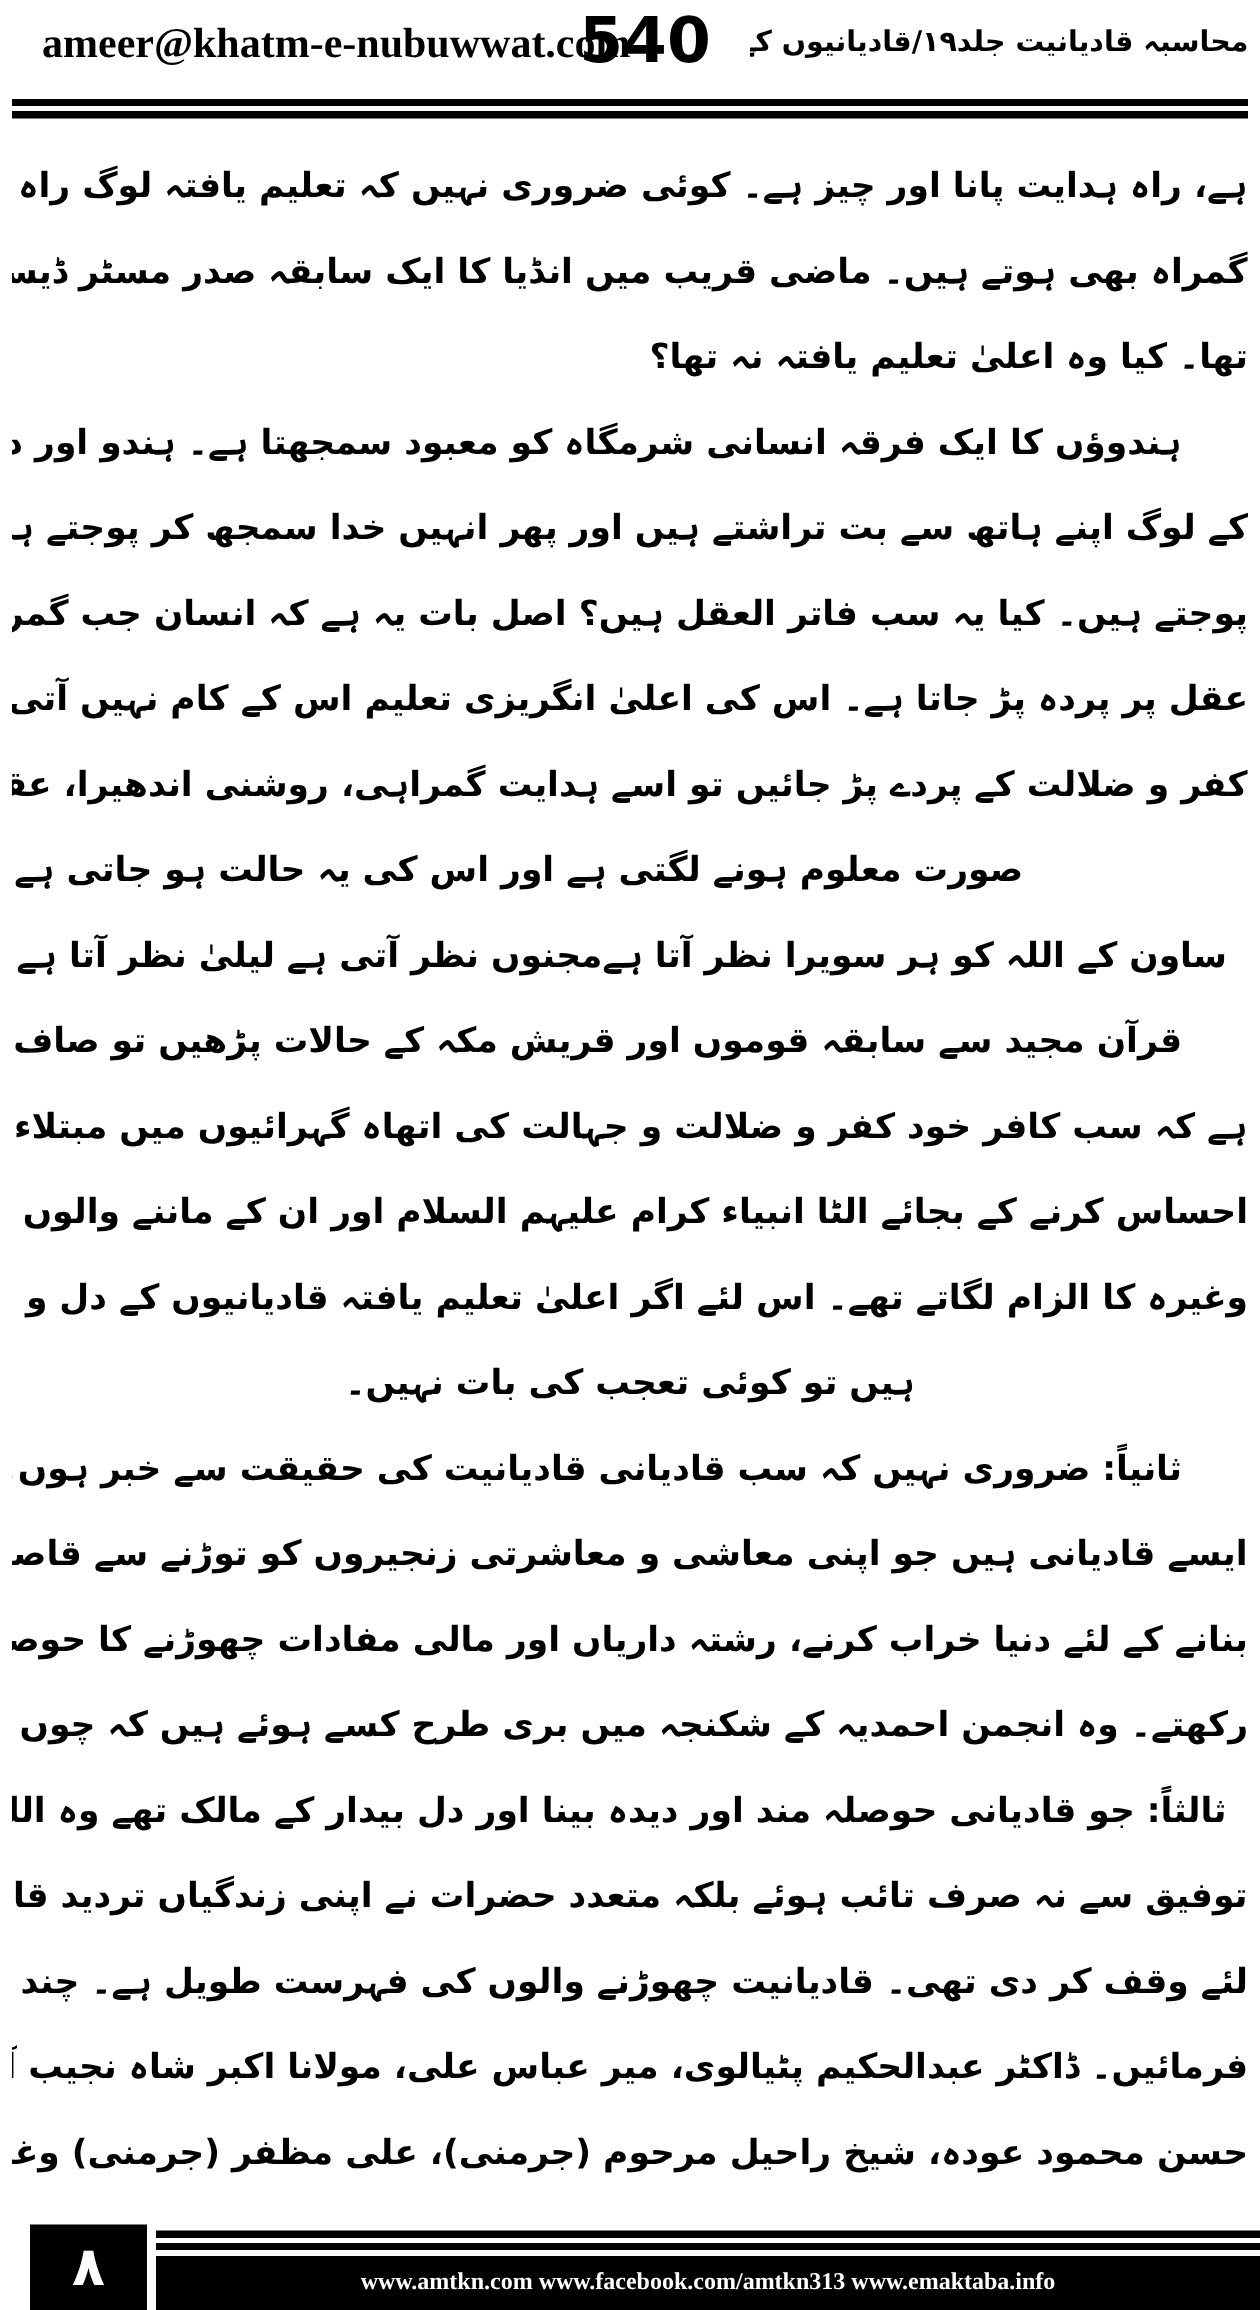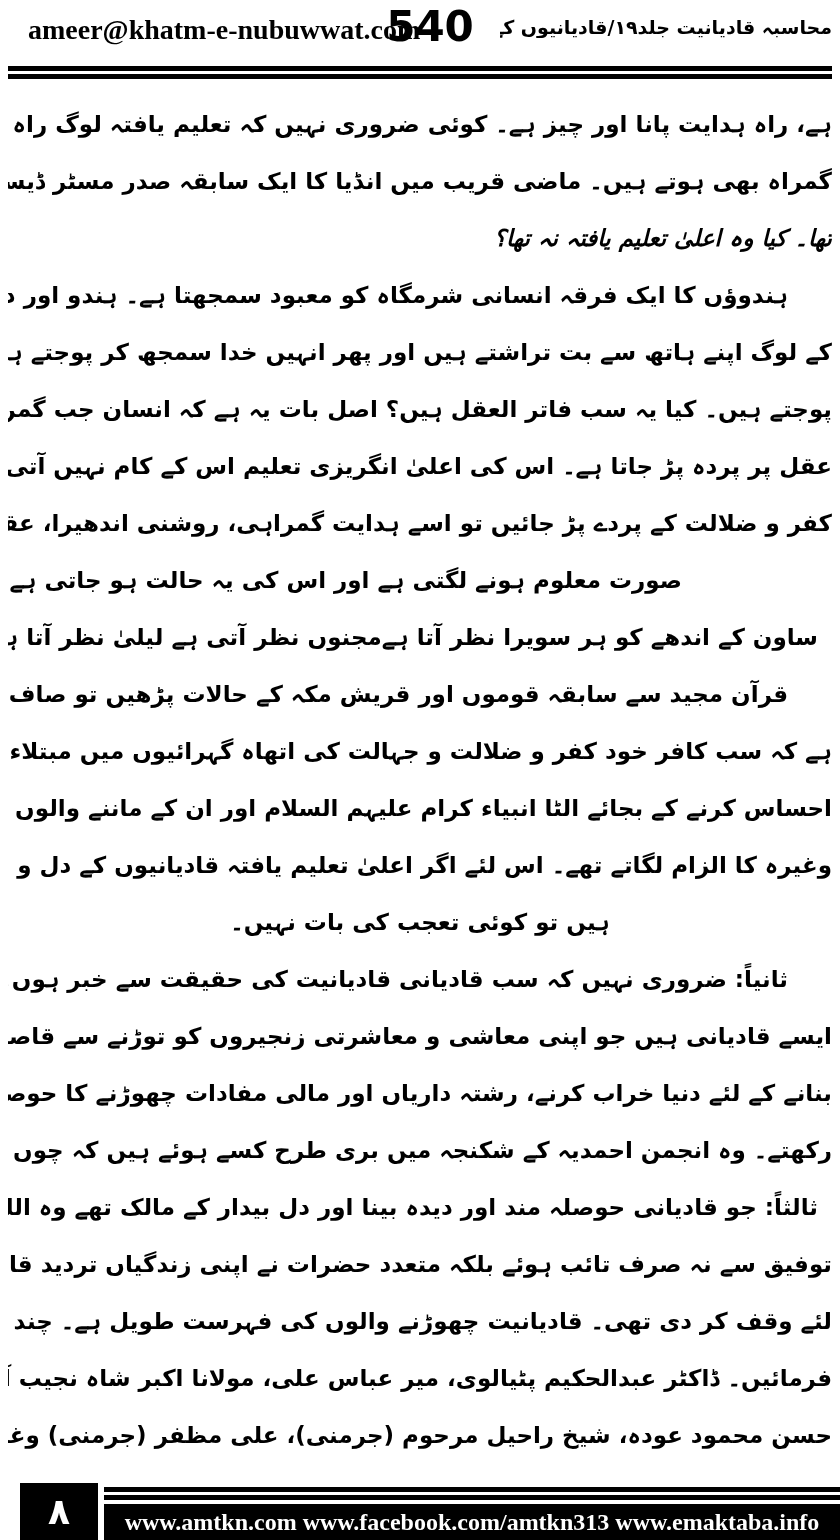--- a/index.html
+++ b/index.html
@@ -28,21 +28,21 @@
   }
   
   .body{
     position:absolute;top:96px;left:8px;right:8px;direction:rtl;
   }
   .line{
     height:57px;line-height:57px;font-size:23px;font-weight:bold;
     overflow:hidden;text-align:justify;text-align-last:justify;
     white-space:nowrap;
   }
-  .t-end{text-align:right;text-align-last:right;font-style:italic;}
+  .t-end{text-align:right;text-align-last:right;}
   .t-center{text-align:left;text-align-last:center;}
   .t-centerleft{text-align:center;text-align-last:center;padding-left:0;padding-right:150px;}
   .t-indent{padding-right:44px;}
   .t-indent-sm{padding-right:14px;}
   .t-verse{
     display:flex;justify-content:space-between;align-items:center;
     padding-right:14px;padding-left:42px;
   }
   .t-verse span{white-space:nowrap;}
   
@@ -55,21 +55,21 @@
     position:absolute;left:104px;right:0;top:1487px;bottom:0;
     display:flex;flex-direction:column;
   }
   .ftr-stripes{
     height:13px;
     background:linear-gradient(to bottom,#000 0,#000 5px,#fff 5px,#fff 8px,#000 8px,#000 13px);
     margin-bottom:4px;
   }
   .ftr-solid{
     flex:1;background:#000;color:#fff;display:flex;align-items:center;justify-content:center;
-    font-family:"Liberation Serif","DejaVu Serif",serif;font-weight:bold;font-size:24px;
+    font-family:"Liberation Serif","DejaVu Serif",serif;font-weight:bold;font-size:16px;
     white-space:nowrap;
     text-align:center;
   }
 </style>
 </head>
 <body>
 
 <div class="page">
 
   <header class="hdr">
@@ -84,21 +84,21 @@
     <div class="line t-full">ہے، راہ ہدایت پانا اور چیز ہے۔ کوئی ضروری نہیں کہ تعلیم یافتہ لوگ راہ ہدایت پا جائیں۔ وہ</div>
     <div class="line t-full">گمراہ بھی ہوتے ہیں۔ ماضی قریب میں انڈیا کا ایک سابقہ صدر مسٹر ڈیسائی اپنا پیشاب پیا کرتا</div>
     <div class="line t-end">تھا۔ کیا وہ اعلیٰ تعلیم یافتہ نہ تھا؟</div>
     <div class="line t-indent">ہندوؤں کا ایک فرقہ انسانی شرمگاہ کو معبود سمجھتا ہے۔ ہندو اور دیگر مذاہب باطلہ</div>
     <div class="line t-full">کے لوگ اپنے ہاتھ سے بت تراشتے ہیں اور پھر انہیں خدا سمجھ کر پوجتے ہیں۔ ہندو گائے کو</div>
     <div class="line t-full">پوجتے ہیں۔ کیا یہ سب فاتر العقل ہیں؟ اصل بات یہ ہے کہ انسان جب گمراہ ہوتا ہے تو اس کی</div>
     <div class="line t-full">عقل پر پردہ پڑ جاتا ہے۔ اس کی اعلیٰ انگریزی تعلیم اس کے کام نہیں آتی۔ جب دلوں پر</div>
     <div class="line t-full">کفر و ضلالت کے پردے پڑ جائیں تو اسے ہدایت گمراہی، روشنی اندھیرا، عقل بے عقلی کی</div>
     <div class="line t-centerleft">صورت معلوم ہونے لگتی ہے اور اس کی یہ حالت ہو جاتی ہے۔</div>
     <div class="line t-verse">
-      <span>ساون کے اندھے کو ہر سویرا نظر آتا ہے</span>
+      <span>ساون کے اللہ کو ہر سویرا نظر آتا ہے</span>
       <span>مجنوں نظر آتی ہے لیلیٰ نظر آتا ہے</span>
     </div>
     <div class="line t-indent">قرآن مجید سے سابقہ قوموں اور قریش مکہ کے حالات پڑھیں تو صاف معلوم ہوتا</div>
     <div class="line t-full">ہے کہ سب کافر خود کفر و ضلالت و جہالت کی اتھاہ گہرائیوں میں مبتلاء تھے لیکن اپنی غلطیوں کا</div>
     <div class="line t-full">احساس کرنے کے بجائے الٹا انبیاء کرام علیہم السلام اور ان کے ماننے والوں پر سحر، جنون کم عقلی</div>
     <div class="line t-full">وغیرہ کا الزام لگاتے تھے۔ اس لئے اگر اعلیٰ تعلیم یافتہ قادیانیوں کے دل و دماغ پر پردے</div>
     <div class="line t-center">ہیں تو کوئی تعجب کی بات نہیں۔</div>
     <div class="line t-indent">ثانیاً: ضروری نہیں کہ سب قادیانی قادیانیت کی حقیقت سے خبر ہوں۔ بیسیوں</div>
     <div class="line t-full">ایسے قادیانی ہیں جو اپنی معاشی و معاشرتی زنجیروں کو توڑنے سے قاصر ہیں۔ وہ آخرت</div>
     <div class="line t-full">بنانے کے لئے دنیا خراب کرنے، رشتہ داریاں اور مالی مفادات چھوڑنے کا حوصلہ نہیں</div>

